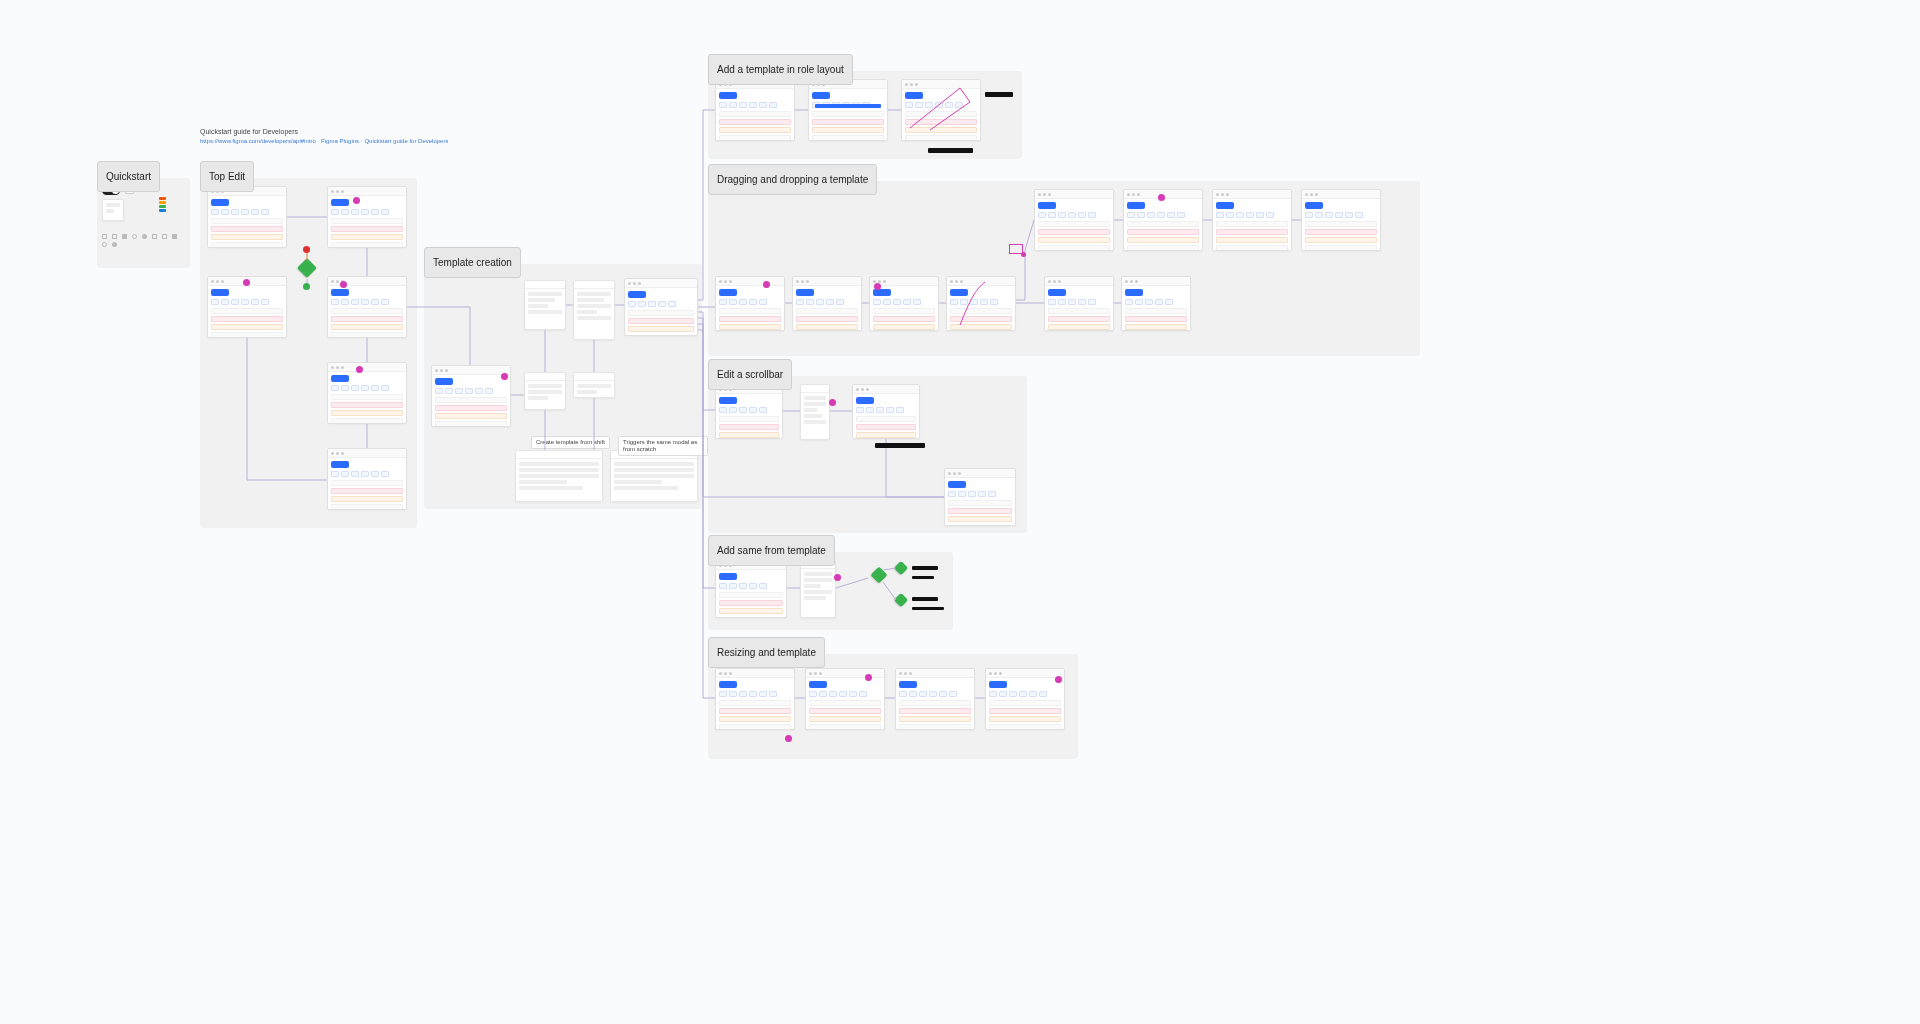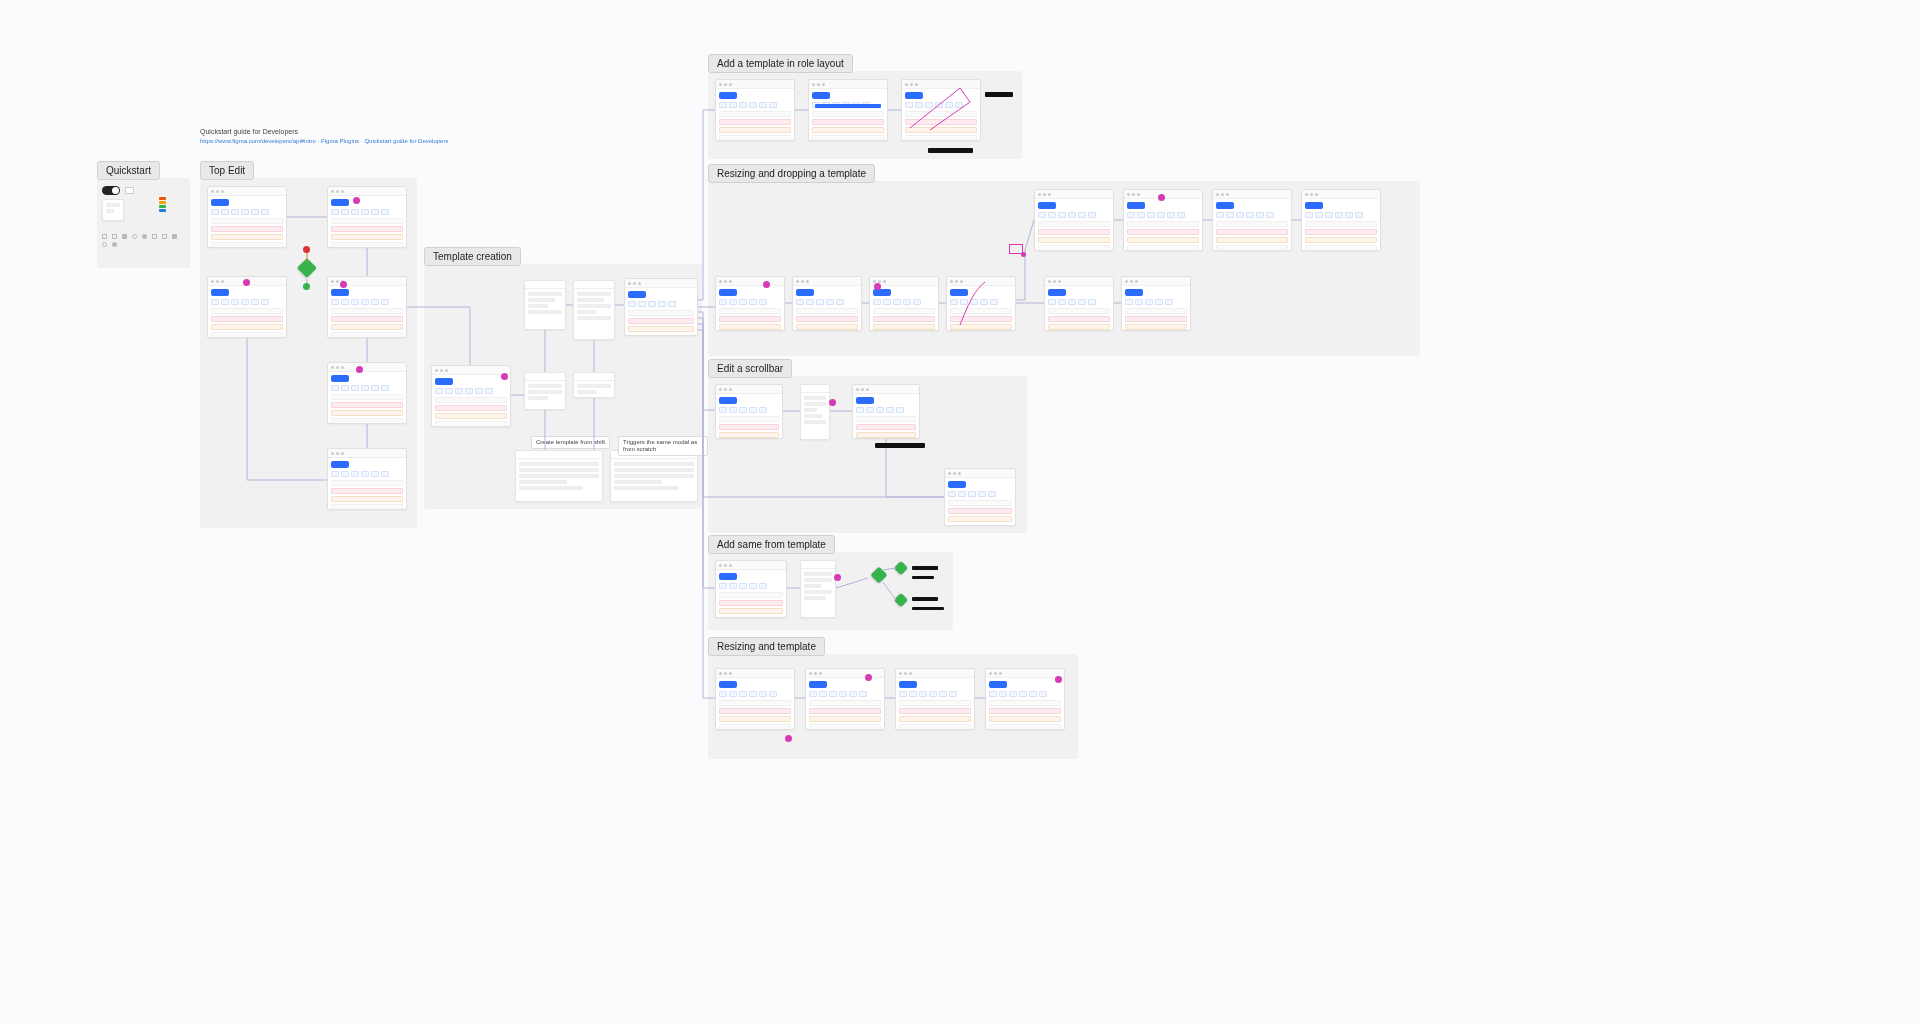--- a/index.html
+++ b/index.html
@@ -4,21 +4,21 @@
 <style>
   * { box-sizing: border-box; margin: 0; padding: 0; }
   html, body { width: 1920px; height: 1024px; background: #fafbfc; font-family: -apple-system, BlinkMacSystemFont, "Segoe UI", Helvetica, Arial, sans-serif; overflow: hidden; position: relative; }
   .canvas { position: absolute; inset: 0; }
 
   .group-label {
     position: absolute;
     background: #e8e8e8;
     border: 1px solid #d0d0d0;
     border-radius: 3px;
-    padding: 3px 8px;
+    padding: 9px 8px;
     font-size: 10px;
     font-weight: 500;
     color: #222;
     white-space: nowrap;
     z-index: 3;
     text-align: center;
   }
   .group-bg {
     position: absolute;
     background: #f1f1f1;
@@ -466,21 +466,21 @@
           <div class="row"></div>
         </div>
       </div>
     </div>
   <svg class="wires" style="z-index:4;">
       <path class="connector magenta" d="M910 128 L960 88 L970 102 L930 130"></path>
     </svg>
   <div class="redacted-bar" style="left:985px; top:92px; width:28px;"></div>
   <div class="redacted-bar" style="left:928px; top:148px; width:45px;"></div>
 
-  <div class="group-label" style="left:708px; top:164px;">Resizing and dropping a template</div>
+  <div class="group-label" style="left:708px; top:164px;">Dragging and dropping a template</div>
   <div class="group-bg" style="left:708px; top:181px; width:712px; height:175px;"></div>
 
   <div class="frame" style="left:715px; top:276px; width:70px; height:55px;">
       <div class="topbar">
         <span class="dot"></span>
         <span class="dot"></span>
         <span class="dot"></span>
       </div>
       <div class="body">
         <div class="btn-primary"></div>

